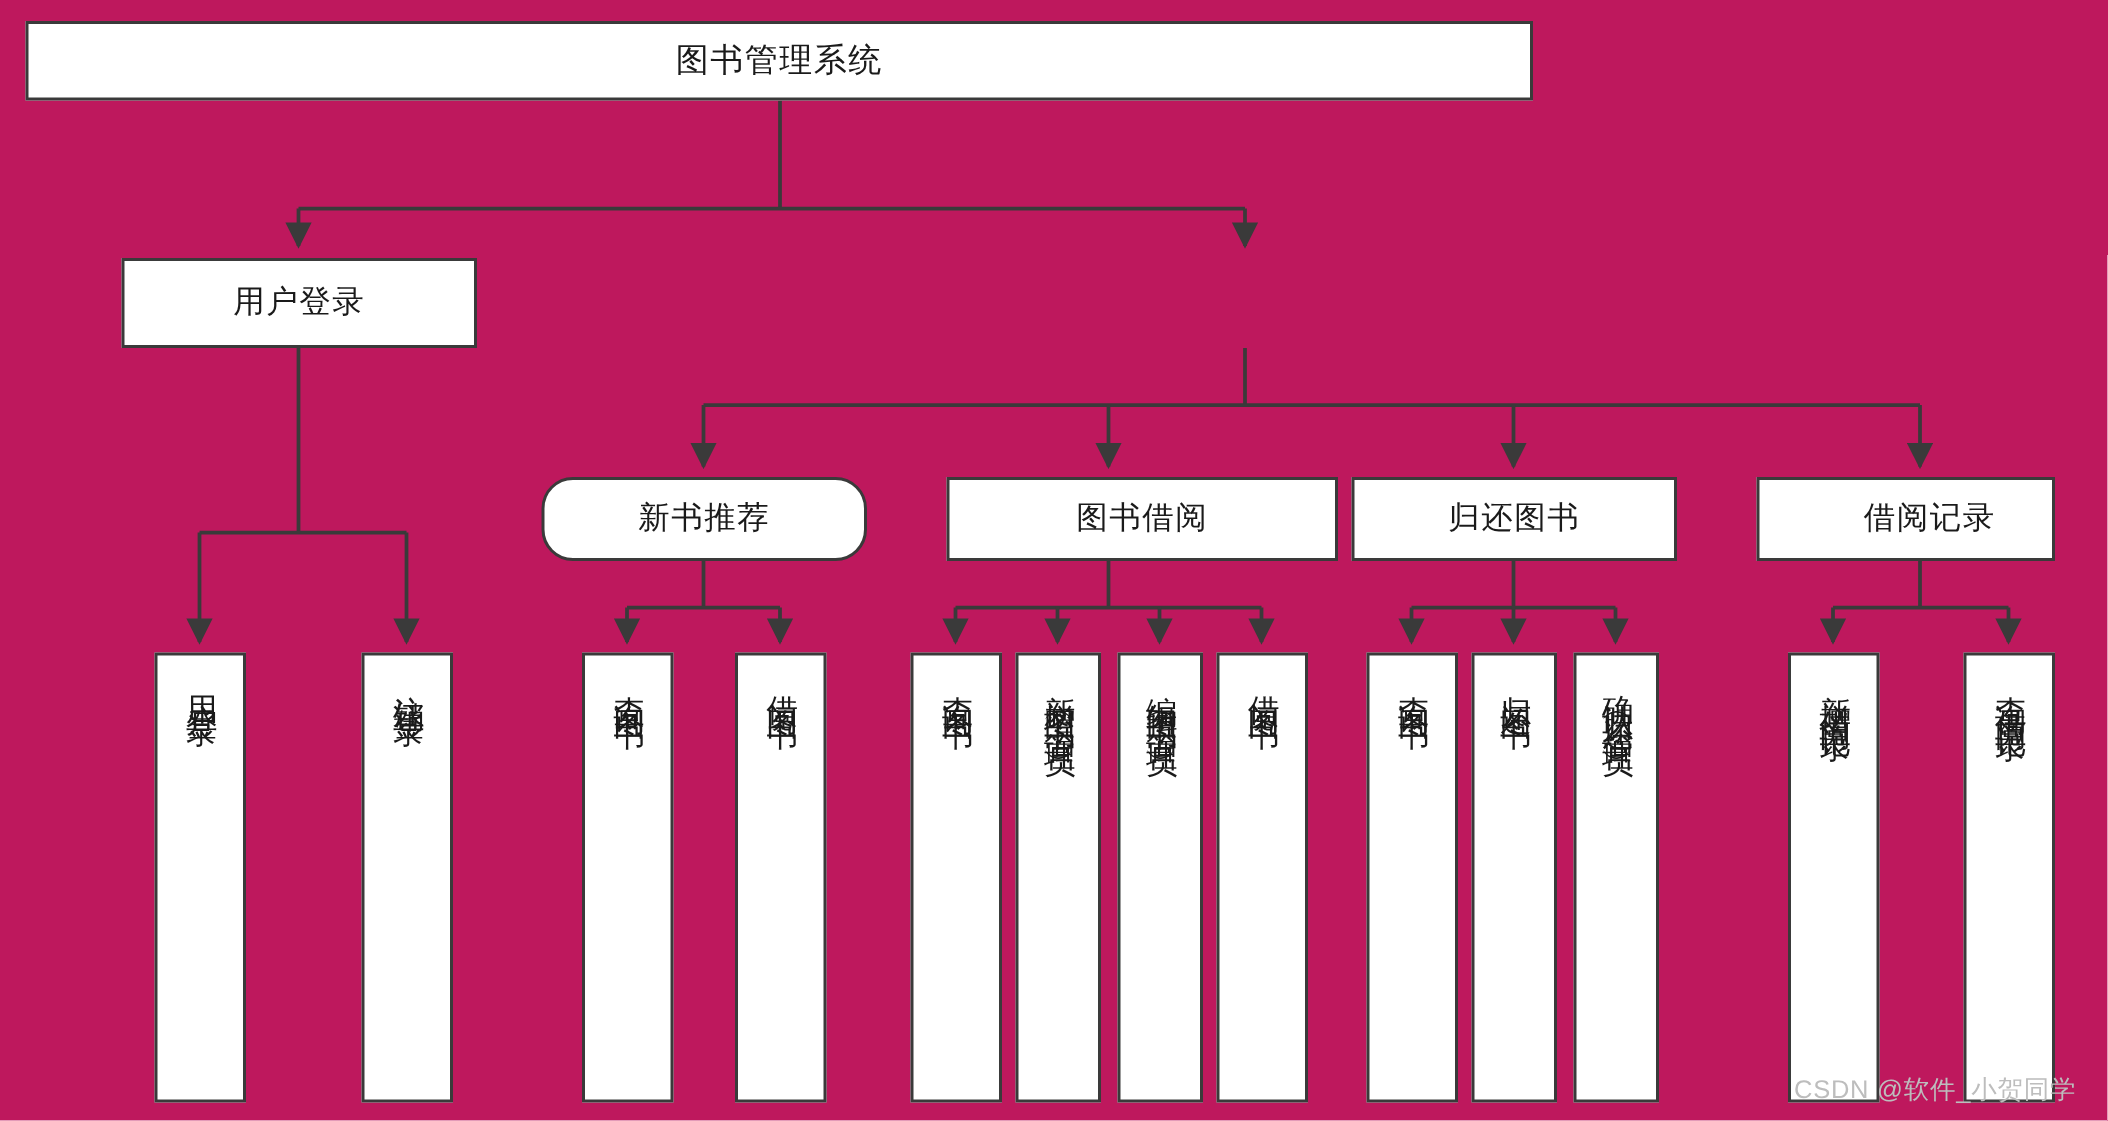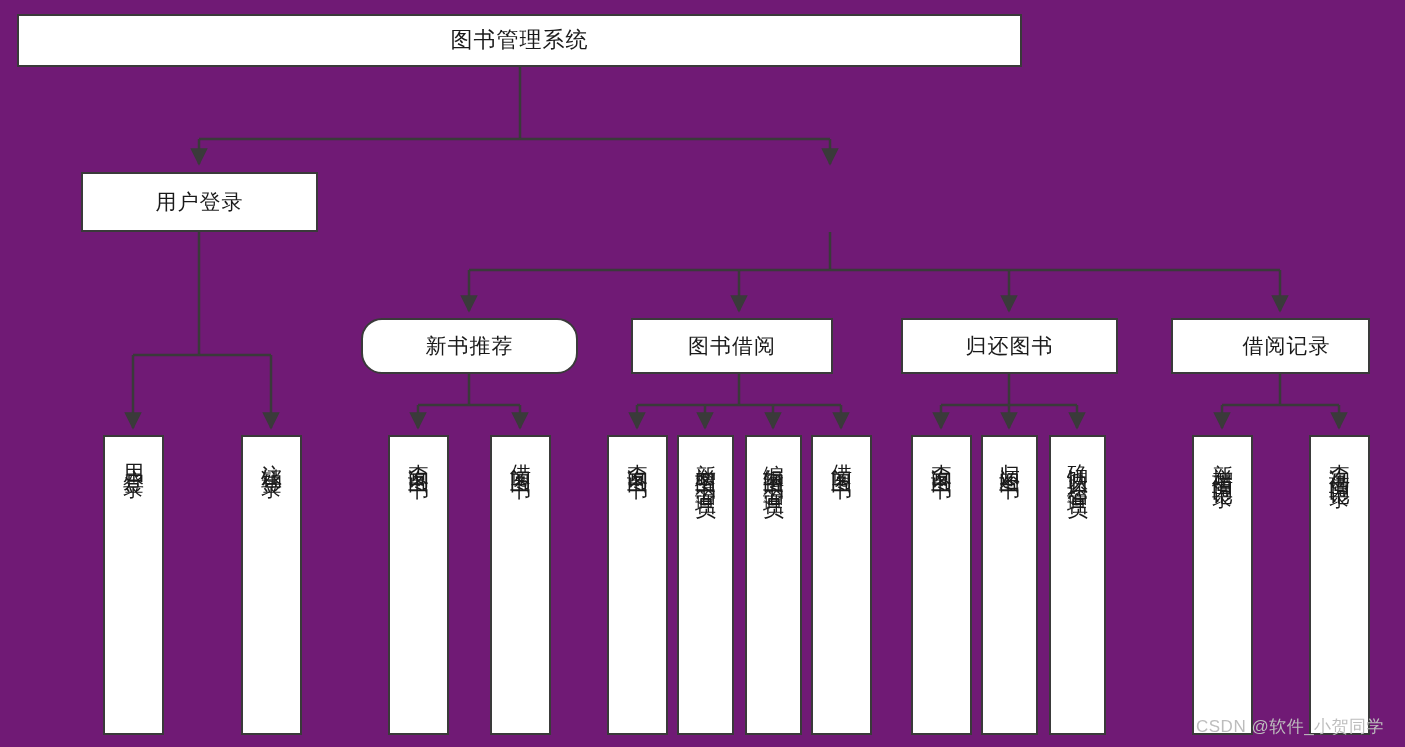--- a/index.html
+++ b/index.html
@@ -7,21 +7,21 @@
     padding: 0;
     background: #ffffff;
   }
   body {
     font-family: "Liberation Sans", "DejaVu Sans", sans-serif;
   }
   #canvas {
     position: relative;
     width: 1405px;
     height: 747px;
-    background: #701a75;
+    background: #be185d;
     overflow: hidden;
   }
   #edges {
     position: absolute;
     left: 0;
     top: 0;
     width: 1405px;
     height: 747px;
     pointer-events: none;
   }
@@ -127,21 +127,21 @@
     <span>图书管理系统</span>
   </div>
 
   <div class="node horiz" style="left:81px; top:172px; width:237px; height:60px;">
     <span>用户登录</span>
   </div>
 
   <div class="node horiz" style="left:361px; top:318px; width:217px; height:56px;border-radius:21px;">
     <span>新书推荐</span>
   </div>
-  <div class="node horiz" style="left:631px; top:318px; width:202px; height:56px;text-align:center;">
+  <div class="node horiz" style="left:631px; top:318px; width:261px; height:56px;text-align:center;">
     <span>图书借阅</span>
   </div>
   <div class="node horiz" style="left:901px; top:318px; width:217px; height:56px;">
     <span>归还图书</span>
   </div>
   <div class="node horiz" style="left:1171px; top:318px; width:199px; height:56px;padding-left:32px;">
     <span>借阅记录</span>
   </div>
 
   <div class="node vert" style="left:103px; top:435px; width:61px; height:300px;">

